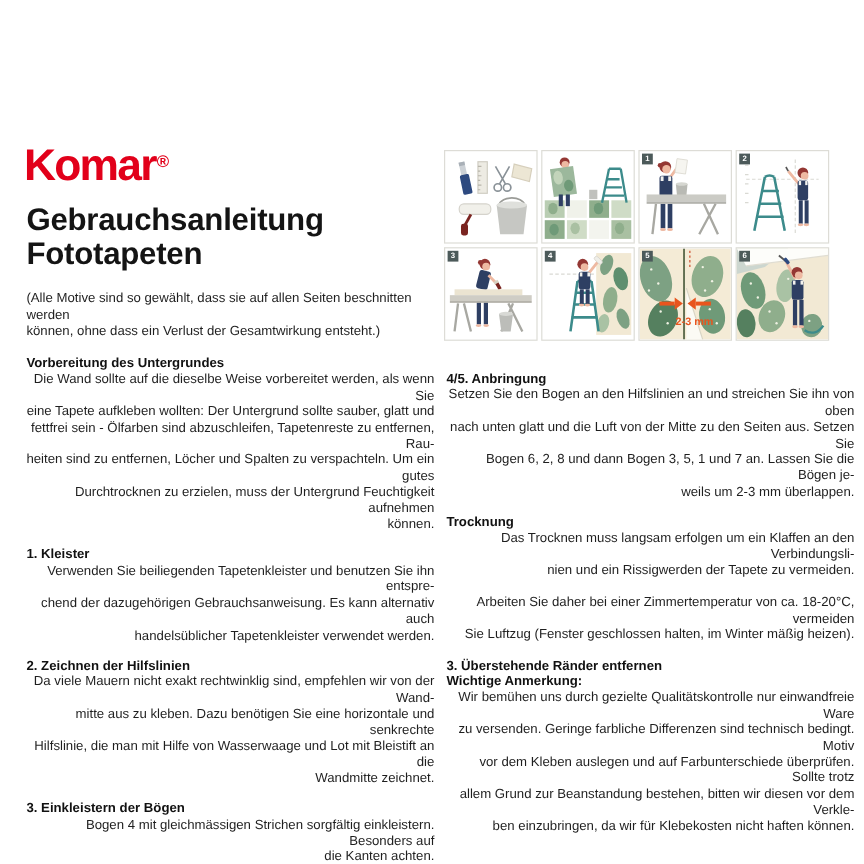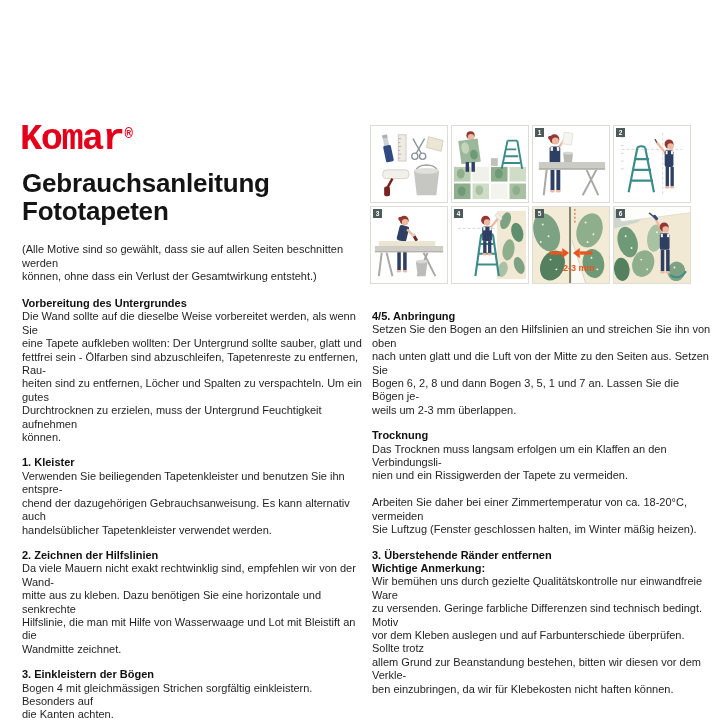--- a/index.html
+++ b/index.html
@@ -5,39 +5,39 @@
   html,body { margin:0; padding:0; }
   body {
     width:720px; height:720px; background:#ffffff; position:relative; overflow:hidden;
     font-family:"Liberation Sans", sans-serif; color:#1f1f1f;
     -webkit-font-smoothing:antialiased;
   }
   .abs { position:absolute; }
 
   .logo {
     left:20px; top:112px; font-weight:bold; font-size:37px; letter-spacing:-1.5px;
-    color:#e2001a; line-height:40px;font-family:Liberation Mono, monospace;
+    color:#e2001a; line-height:40px;
   }
   .logo sup { font-size:14px; letter-spacing:0; position:relative; top:2px; left:1px; }
 
   .title {
     left:22px; top:169px; font-size:26px; font-weight:bold; line-height:28px;
     white-space:pre-line; color:#141414; letter-spacing:-0.2px;
   }
 
   .intro {
     left:22px; top:243px; width:345px; font-size:11px; line-height:13.5px;
     white-space:pre-line;
   }
 
   .col { width:340px; }
   .col-left  { left:22px;  top:297px; }
   .col-right { left:372px; top:310px; }
   .section h3 { font-size:11px; line-height:13.4px; margin:0; color:#111; }
-  .section p  { font-size:11px; line-height:13.4px; margin:0 0 12px 0; white-space:pre-line; }
+  .section p  { font-size:11px; line-height:13.4px; margin:0 0 12px 0; white-space:pre-line;text-align:right; }
 
   .illu-grid {
     left:370px; top:125px;
     display:grid; grid-template-columns:repeat(4,78px); grid-auto-rows:78px; gap:3px;
   }
   .cell {
     position:relative; background:#fff; border:1px solid #dddcd6; box-sizing:border-box;
   }
   .cell svg { display:block; width:100%; height:100%; }
   .badge {

